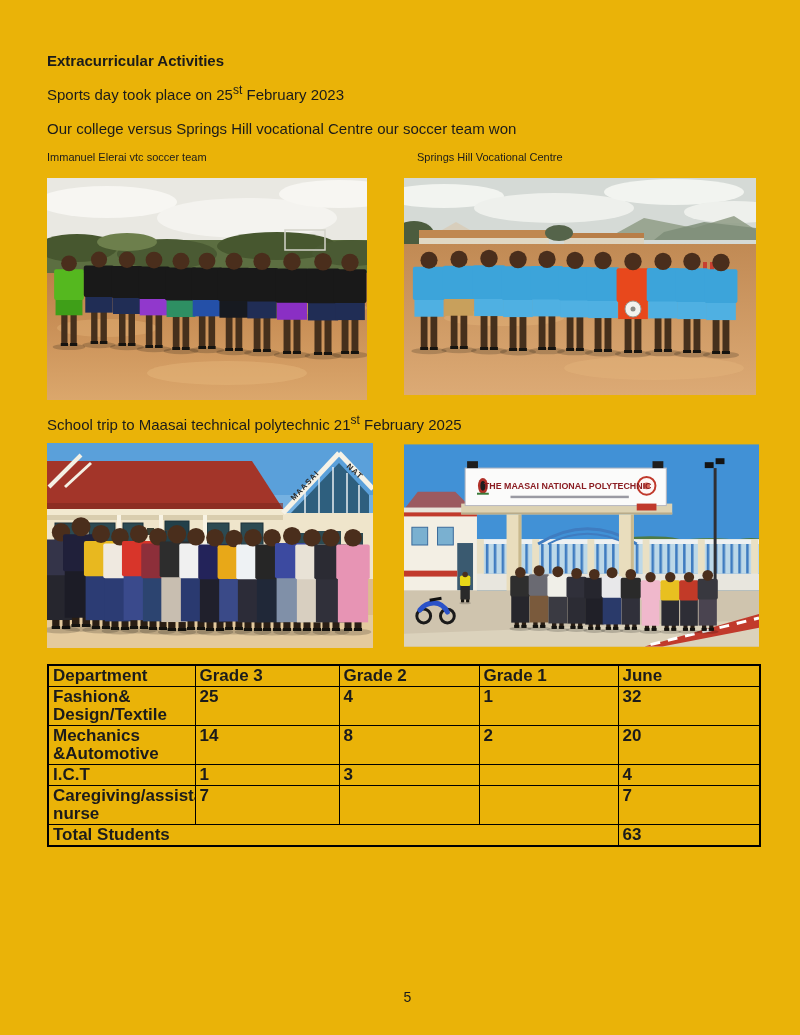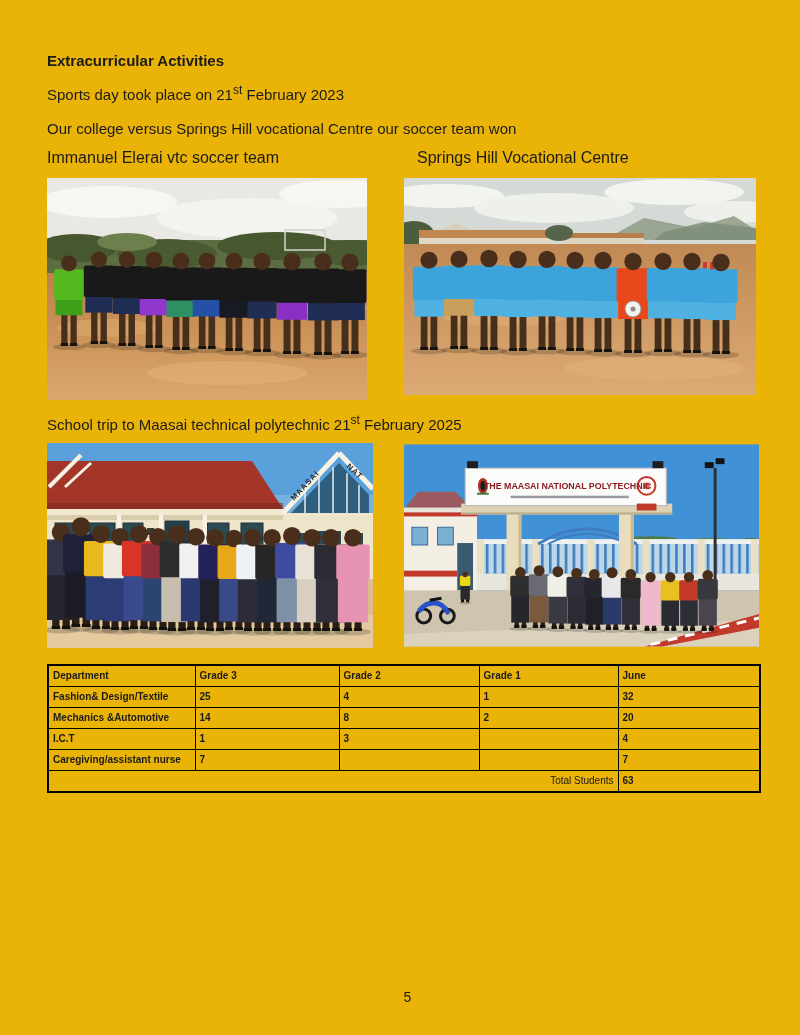--- a/index.html
+++ b/index.html
@@ -3,46 +3,46 @@
 <meta charset="utf-8">
 <style>
   html,body{margin:0;padding:0;background:#fff;}
   .page{position:relative;width:800px;height:1035px;background:#eab308;
         font-family:"Liberation Sans",sans-serif;color:#1b1b1b;overflow:hidden;padding-left:15px;}
   .content{position:absolute;left:47px;top:51px;width:712px;}
   .line{margin:0;font-size:15px;line-height:19px;}
   .line sup{font-size:12px;line-height:0;}
   .heading{font-weight:bold;}
   .mt15{margin-top:15px;} .mt22{margin-top:22px;} .mt16{margin-top:16px;}
-  .captions{display:flex;margin-top:10px;font-size:16px;line-height:19px;}
+  .captions{display:flex;margin-top:10px;font-size:11px;line-height:19px;}
   .captions .cap-left{width:370px;}
   .photo-row{display:flex;align-items:flex-start;margin-top:11px;}
   .photo-row.r1{gap:37px;} .photo-row.r2{gap:31px;margin-top:9px;}
   figure{margin:0;padding:0;line-height:0;}
   svg{display:block;}
   table.enroll{border-collapse:collapse;table-layout:fixed;width:712px;
-        border:2px solid #000;font-size:10px;}
+        border:2px solid #000;font-size:17px;}
   table.enroll th,table.enroll td{border:1px solid #000;padding:1px 4px;
         line-height:18px;vertical-align:top;text-align:left;font-weight:bold;
         overflow:hidden;}
   table.enroll th{font-weight:bold;}
-  table.enroll .tfoot-label{text-align:right;font-weight:normal;}
+  table.enroll .tfoot-label{text-align:left;font-weight:bold;}
   table.enroll .tfoot-val{font-weight:bold;}
   .page-number{position:absolute;left:0;right:0;top:988px;text-align:center;
         font-size:14px;line-height:18px;}
 </style>
 </head>
 <body>
 
 <div class="page">
   <div class="content">
 
     <p class="line heading">Extracurricular Activities</p>
 
-    <p class="line mt15"><span>Sports day took place on 21</span><sup>st</sup><span> February 2023</span></p>
+    <p class="line mt15"><span>Sports day took place on 25</span><sup>st</sup><span> February 2023</span></p>
 
     <p class="line mt15">Our college versus Springs Hill vocational Centre our soccer team won</p>
 
     <div class="captions">
       <span class="cap-left">Immanuel Elerai vtc soccer team</span>
       <span>Springs Hill Vocational Centre</span>
     </div>
 
     <div class="photo-row r1">
       <figure>

